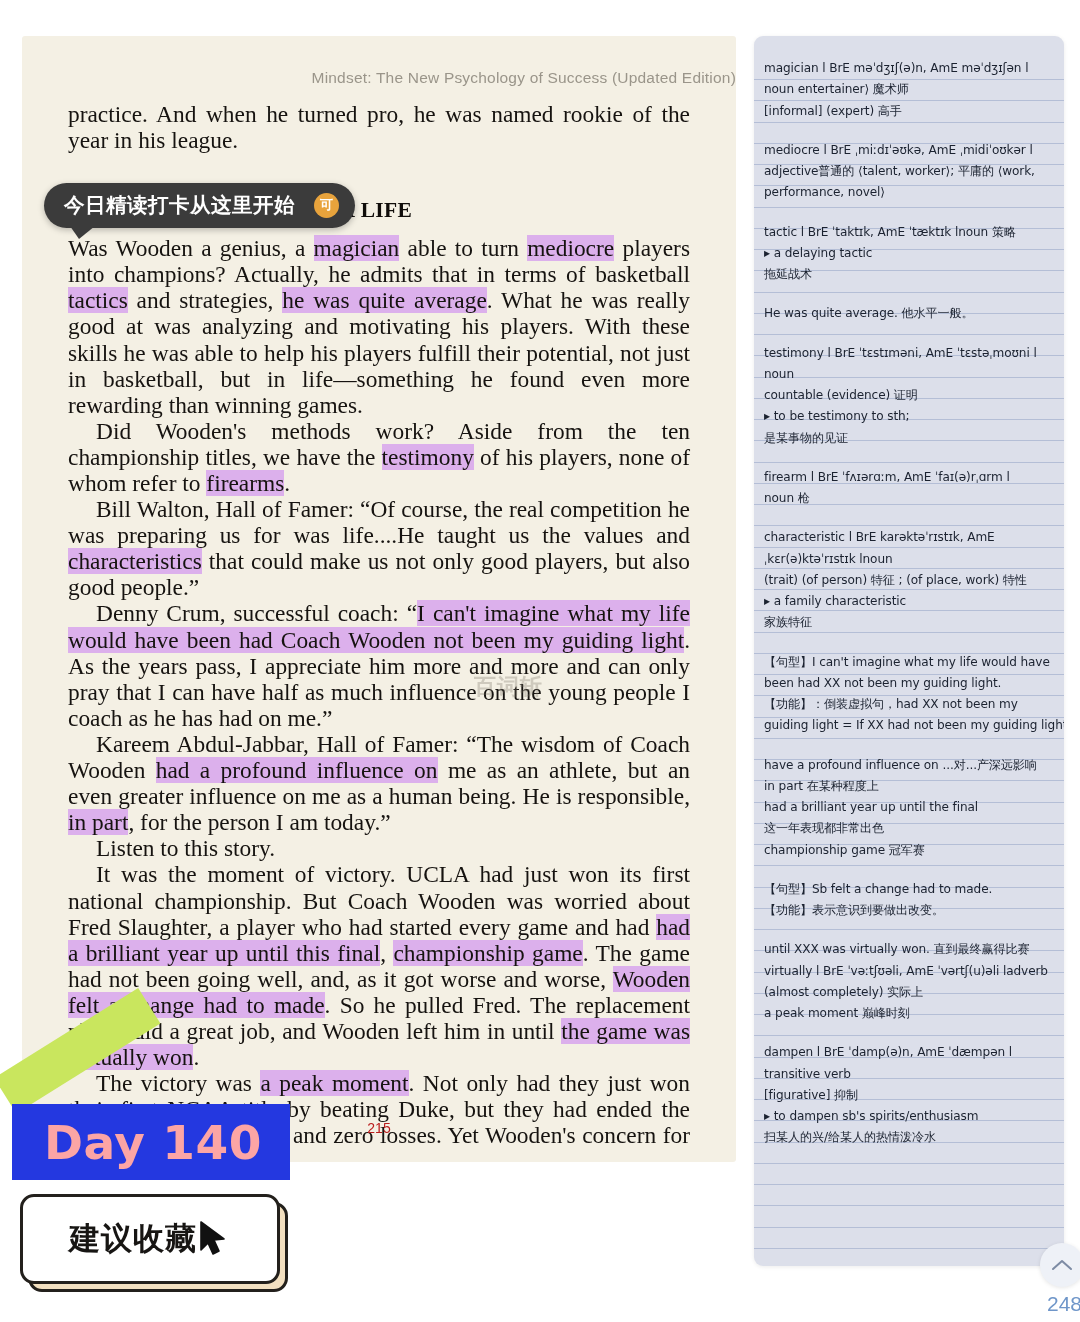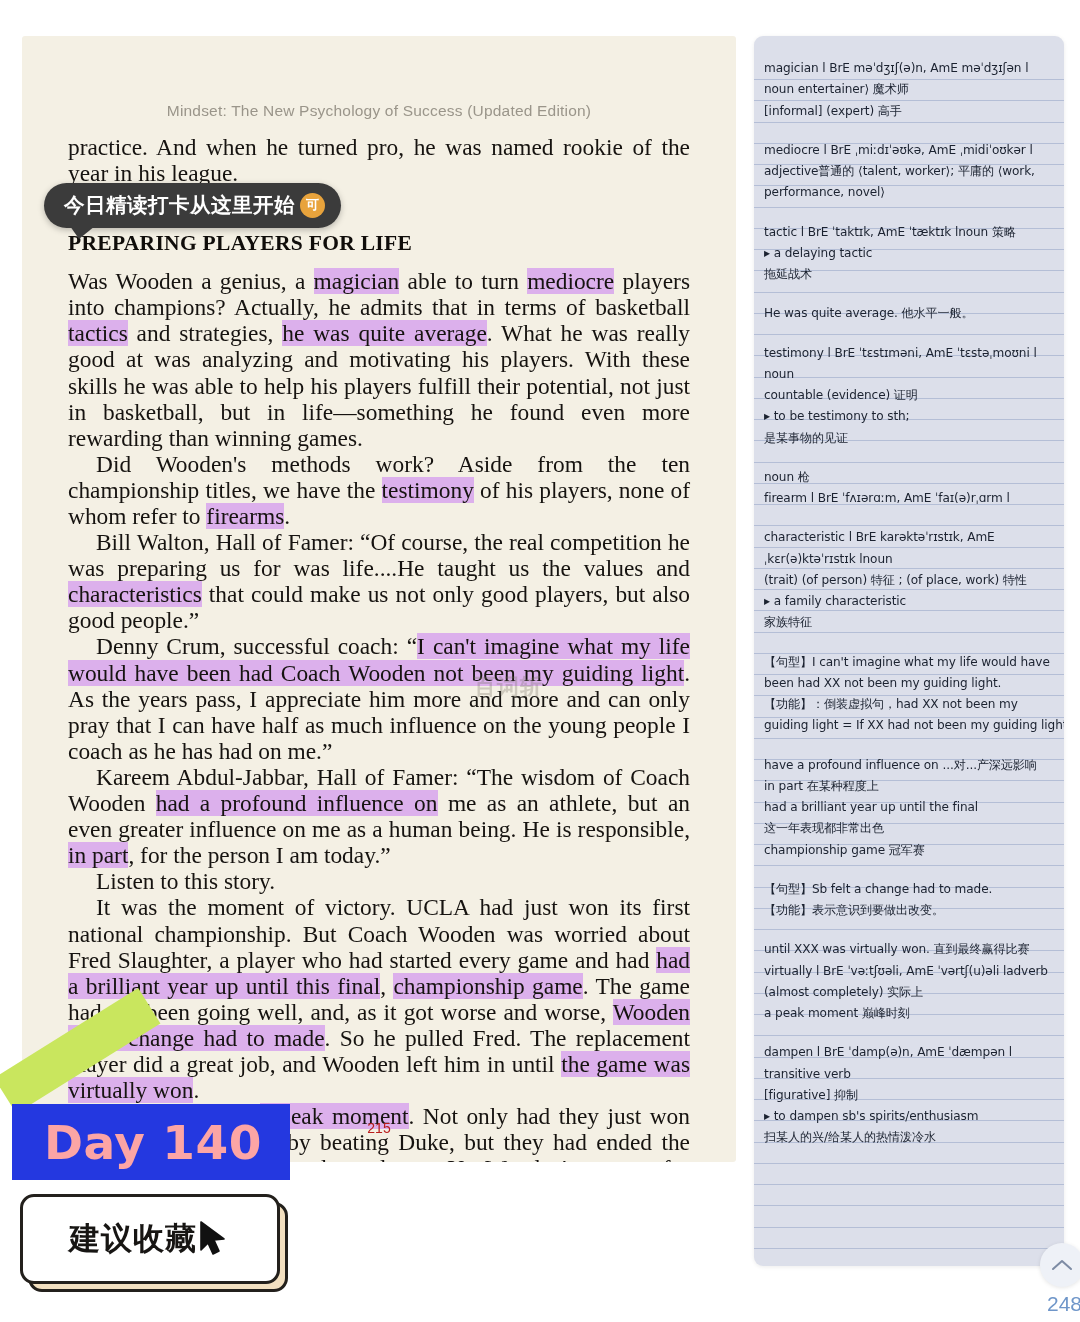--- a/index.html
+++ b/index.html
@@ -12,26 +12,26 @@
   }
 
   
   #book-page{
     position:absolute;left:22px;top:36px;width:714px;height:1126px;
     background:#f4f0e4;
     border-radius:3px;
     overflow:hidden;
   }
   #book-header{
-    text-align:center;
+    text-align:right;
     font-family:"Liberation Sans", sans-serif;
     font-size:15.5px;
     color:#9a958a;
     letter-spacing:.2px;
-    padding-top:66px;
+    padding-top:33px;
   }
   #book-body{
     margin:14px 46px 0 46px;
     font-family:"Liberation Serif", serif;
     font-size:23.4px;
     line-height:1.115;
     color:#161310;
     text-align:justify;
     text-justify:inter-word;
   }
@@ -60,21 +60,21 @@
     letter-spacing:1px;
     pointer-events:none;
   }
 
   
   #tooltip{
     position:absolute;left:44px;top:183px;
     background:#3b3b3b;
     border-radius:26px;
     padding:8px 16px 9px 20px;
-    display:flex;align-items:center;gap:2px;
+    display:flex;align-items:center;gap:16px;
     box-shadow:0 2px 6px rgba(0,0,0,.25);
     z-index:6;
   }
   #tooltip .tip-text{
     color:#ffffff;
     font-family:"DejaVu Sans", sans-serif;
     font-size:20.5px;
     font-weight:600;
     letter-spacing:.5px;
     white-space:nowrap;
@@ -301,22 +301,22 @@
         <div class="note-line">He was quite average. 他水平一般。</div>
       </div>
       <div class="note-group">
         <div class="note-line">testimony l BrE ˈtɛstɪməni, AmE ˈtɛstəˌmoʊni l</div>
         <div class="note-line">noun</div>
         <div class="note-line">countable (evidence) 证明</div>
         <div class="note-line">▸ to be testimony to sth;</div>
         <div class="note-line">是某事物的见证</div>
       </div>
       <div class="note-group">
+        <div class="note-line">firearm l BrE ˈfʌɪərɑːm, AmE ˈfaɪ(ə)rˌɑrm l</div>
         <div class="note-line">noun 枪</div>
-        <div class="note-line">firearm l BrE ˈfʌɪərɑːm, AmE ˈfaɪ(ə)rˌɑrm l</div>
       </div>
       <div class="note-group">
         <div class="note-line">characteristic l BrE karəktəˈrɪstɪk, AmE</div>
         <div class="note-line">ˌkɛr(ə)ktəˈrɪstɪk lnoun</div>
         <div class="note-line">(trait) (of person) 特征 ; (of place, work) 特性</div>
         <div class="note-line">▸ a family characteristic</div>
         <div class="note-line">家族特征</div>
       </div>
       <div class="note-group">
         <div class="note-line">【句型】I can't imagine what my life would have</div>

